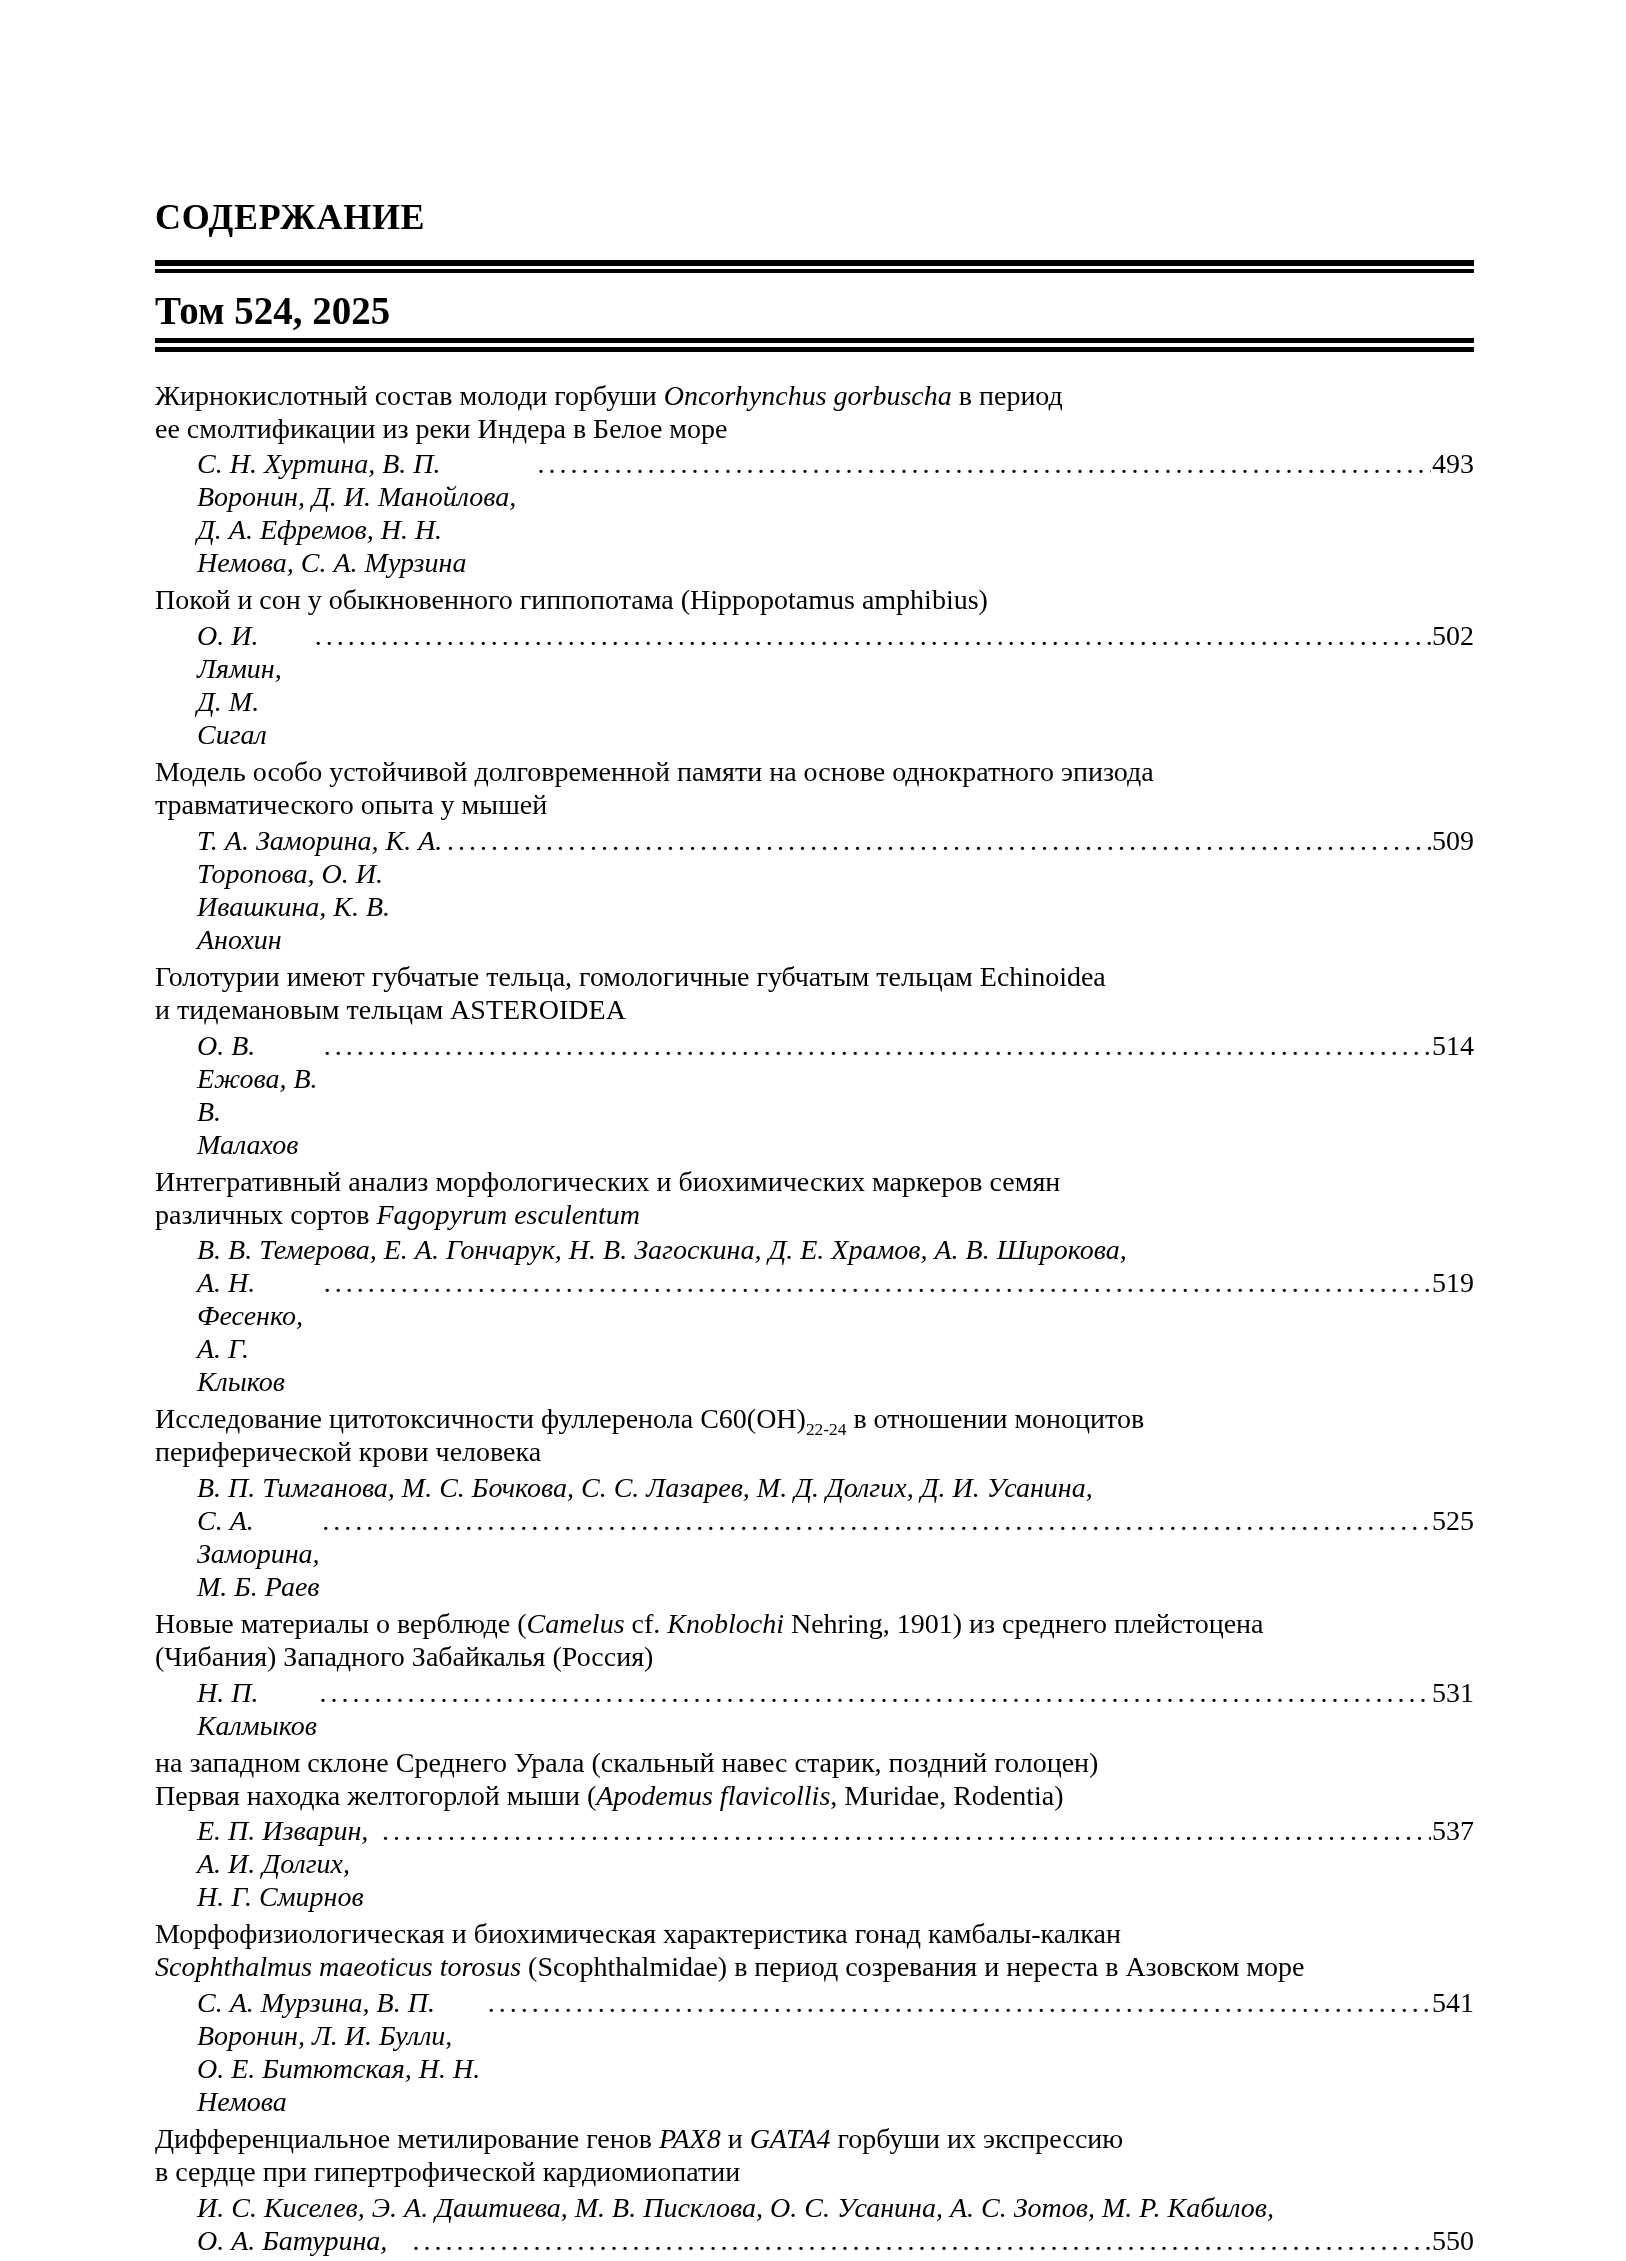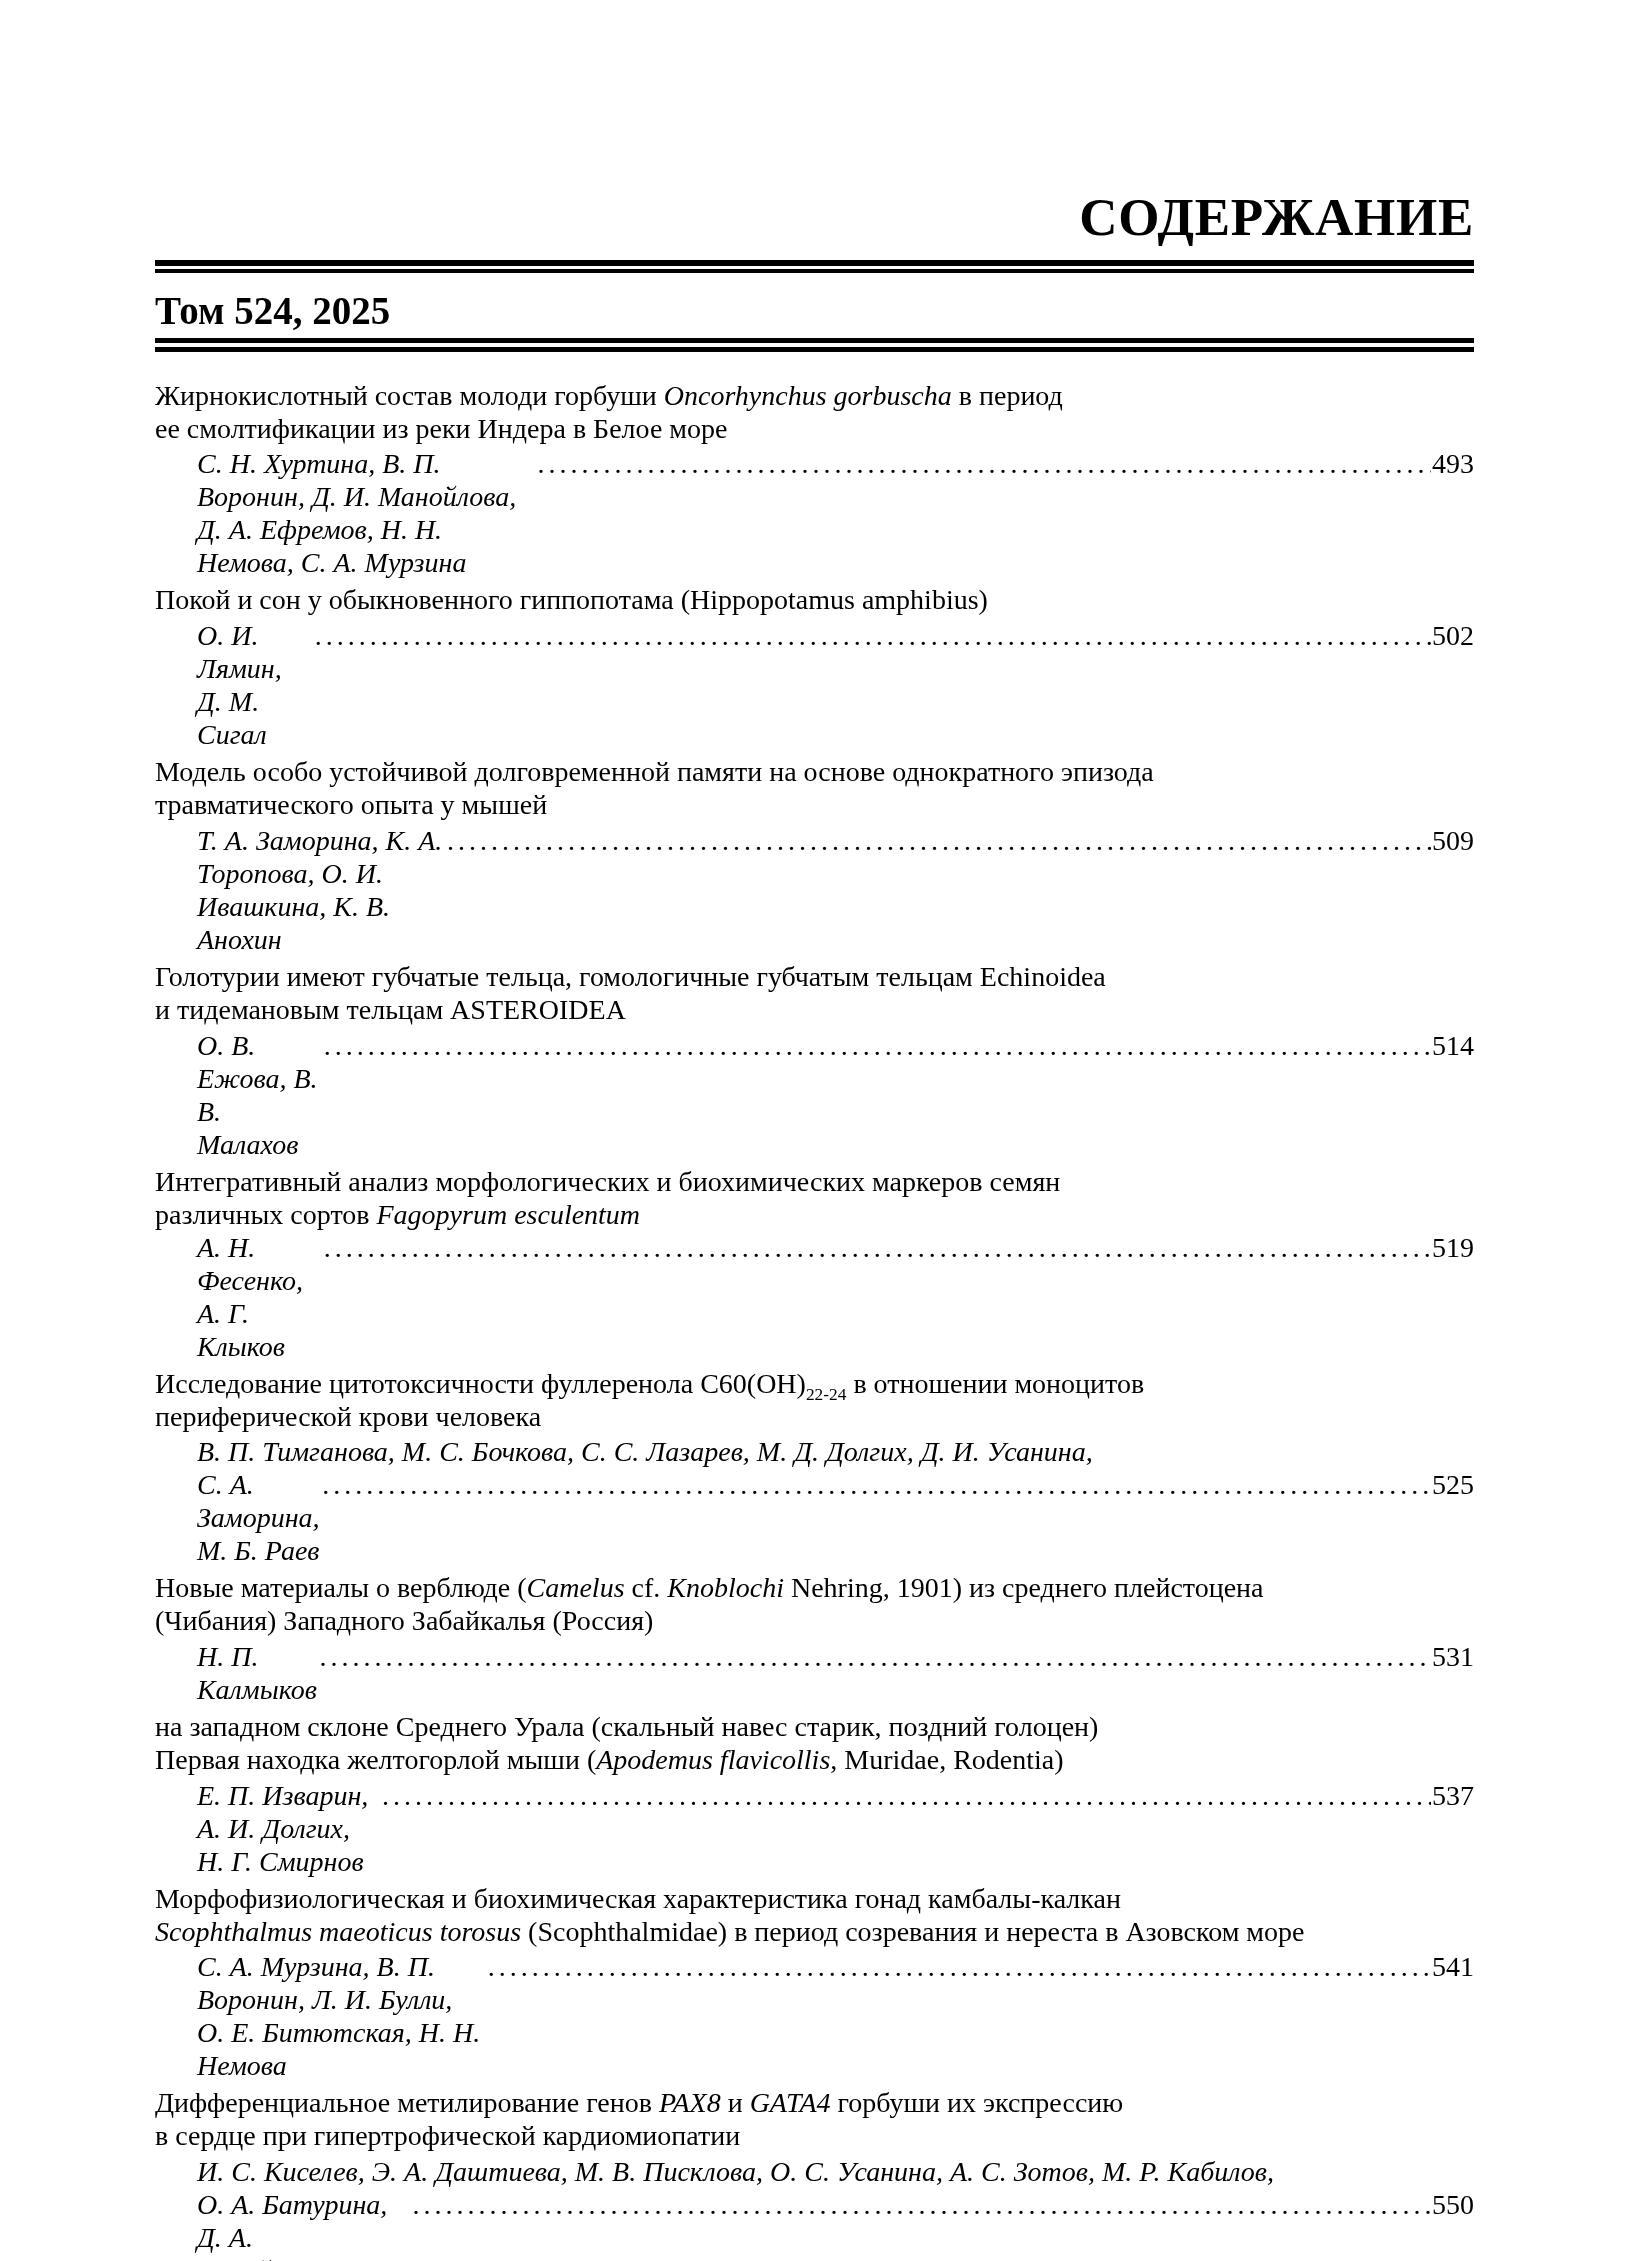--- a/index.html
+++ b/index.html
@@ -12,22 +12,22 @@
   .page {
     position: relative;
     width: 1626px;
     min-height: 2261px;
     box-sizing: border-box;
     padding: 190px 152px 134px 155px;
     background: #ffffff;
   }
   .doc-title {
     margin: 0 0 16px 0;
-    text-align: right;
-    font-size: 53px;
+    text-align: left;
+    font-size: 36px;
     line-height: 54px;
     font-weight: bold;
     letter-spacing: 0.7px;
   }
   .double-rule-a {
     height: 3.4px;
     border-top: 6.7px solid #000;
     border-bottom: 4px solid #000;
   }
   .double-rule-b {
@@ -120,20 +120,23 @@
         <div class="t-line"><span>и тидемановым тельцам ASTEROIDEA</span></div>
         <div class="a-row first last">
           <span class="names">О. В. Ежова, В. В. Малахов</span>
           <span class="dots"></span>
           <span class="pageno">514</span>
         </div>
       </div>
       <div class="entry">
         <div class="t-line"><span>Интегративный анализ морфологических и биохимических маркеров семян</span></div>
         <div class="t-line"><span>различных сортов </span><span class="it">Fagopyrum esculentum</span></div>
+        <div class="a-row first">
+          <span class="names">В. В. Темерова, Е. А. Гончарук, Н. В. Загоскина, Д. Е. Храмов, А. В. Широкова,</span>
+        </div>
         <div class="a-row last">
           <span class="names">А. Н. Фесенко, А. Г. Клыков</span>
           <span class="dots"></span>
           <span class="pageno">519</span>
         </div>
       </div>
       <div class="entry">
         <div class="t-line"><span>Исследование цитотоксичности фуллеренола C60(OH)</span><span class="sub">22-24</span><span> в отношении моноцитов</span></div>
         <div class="t-line"><span>периферической крови человека</span></div>
         <div class="a-row first">

